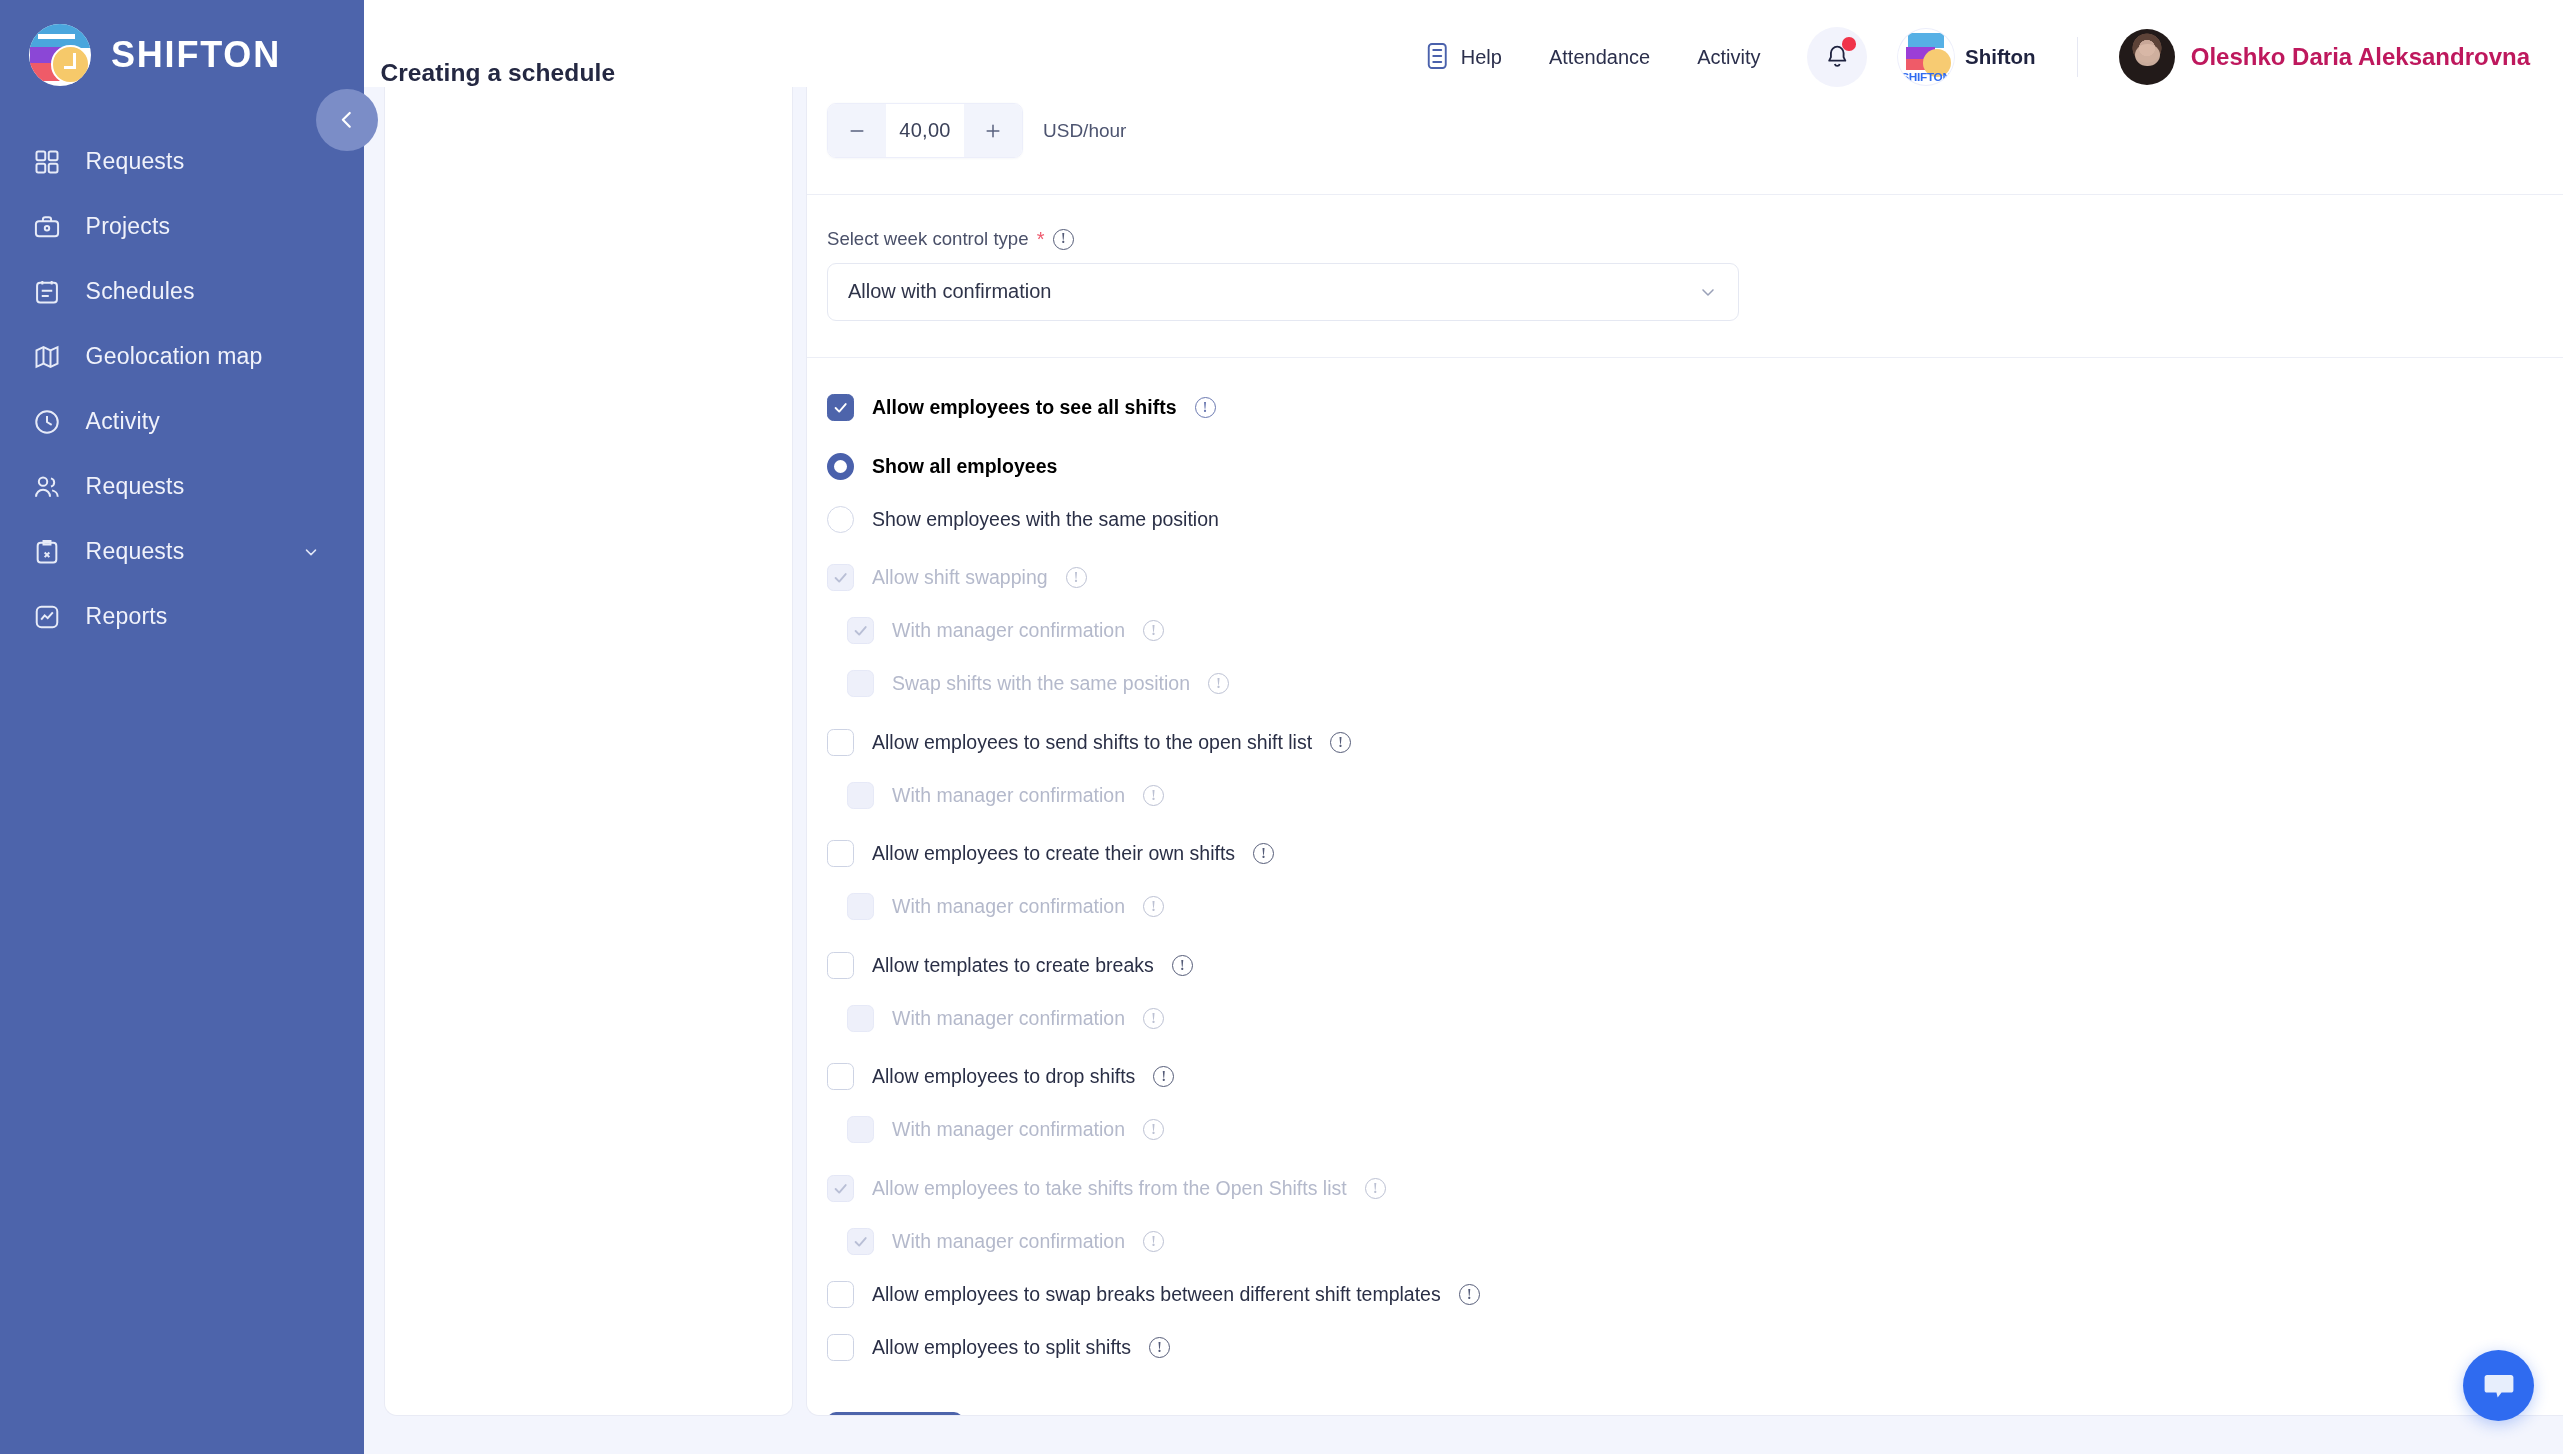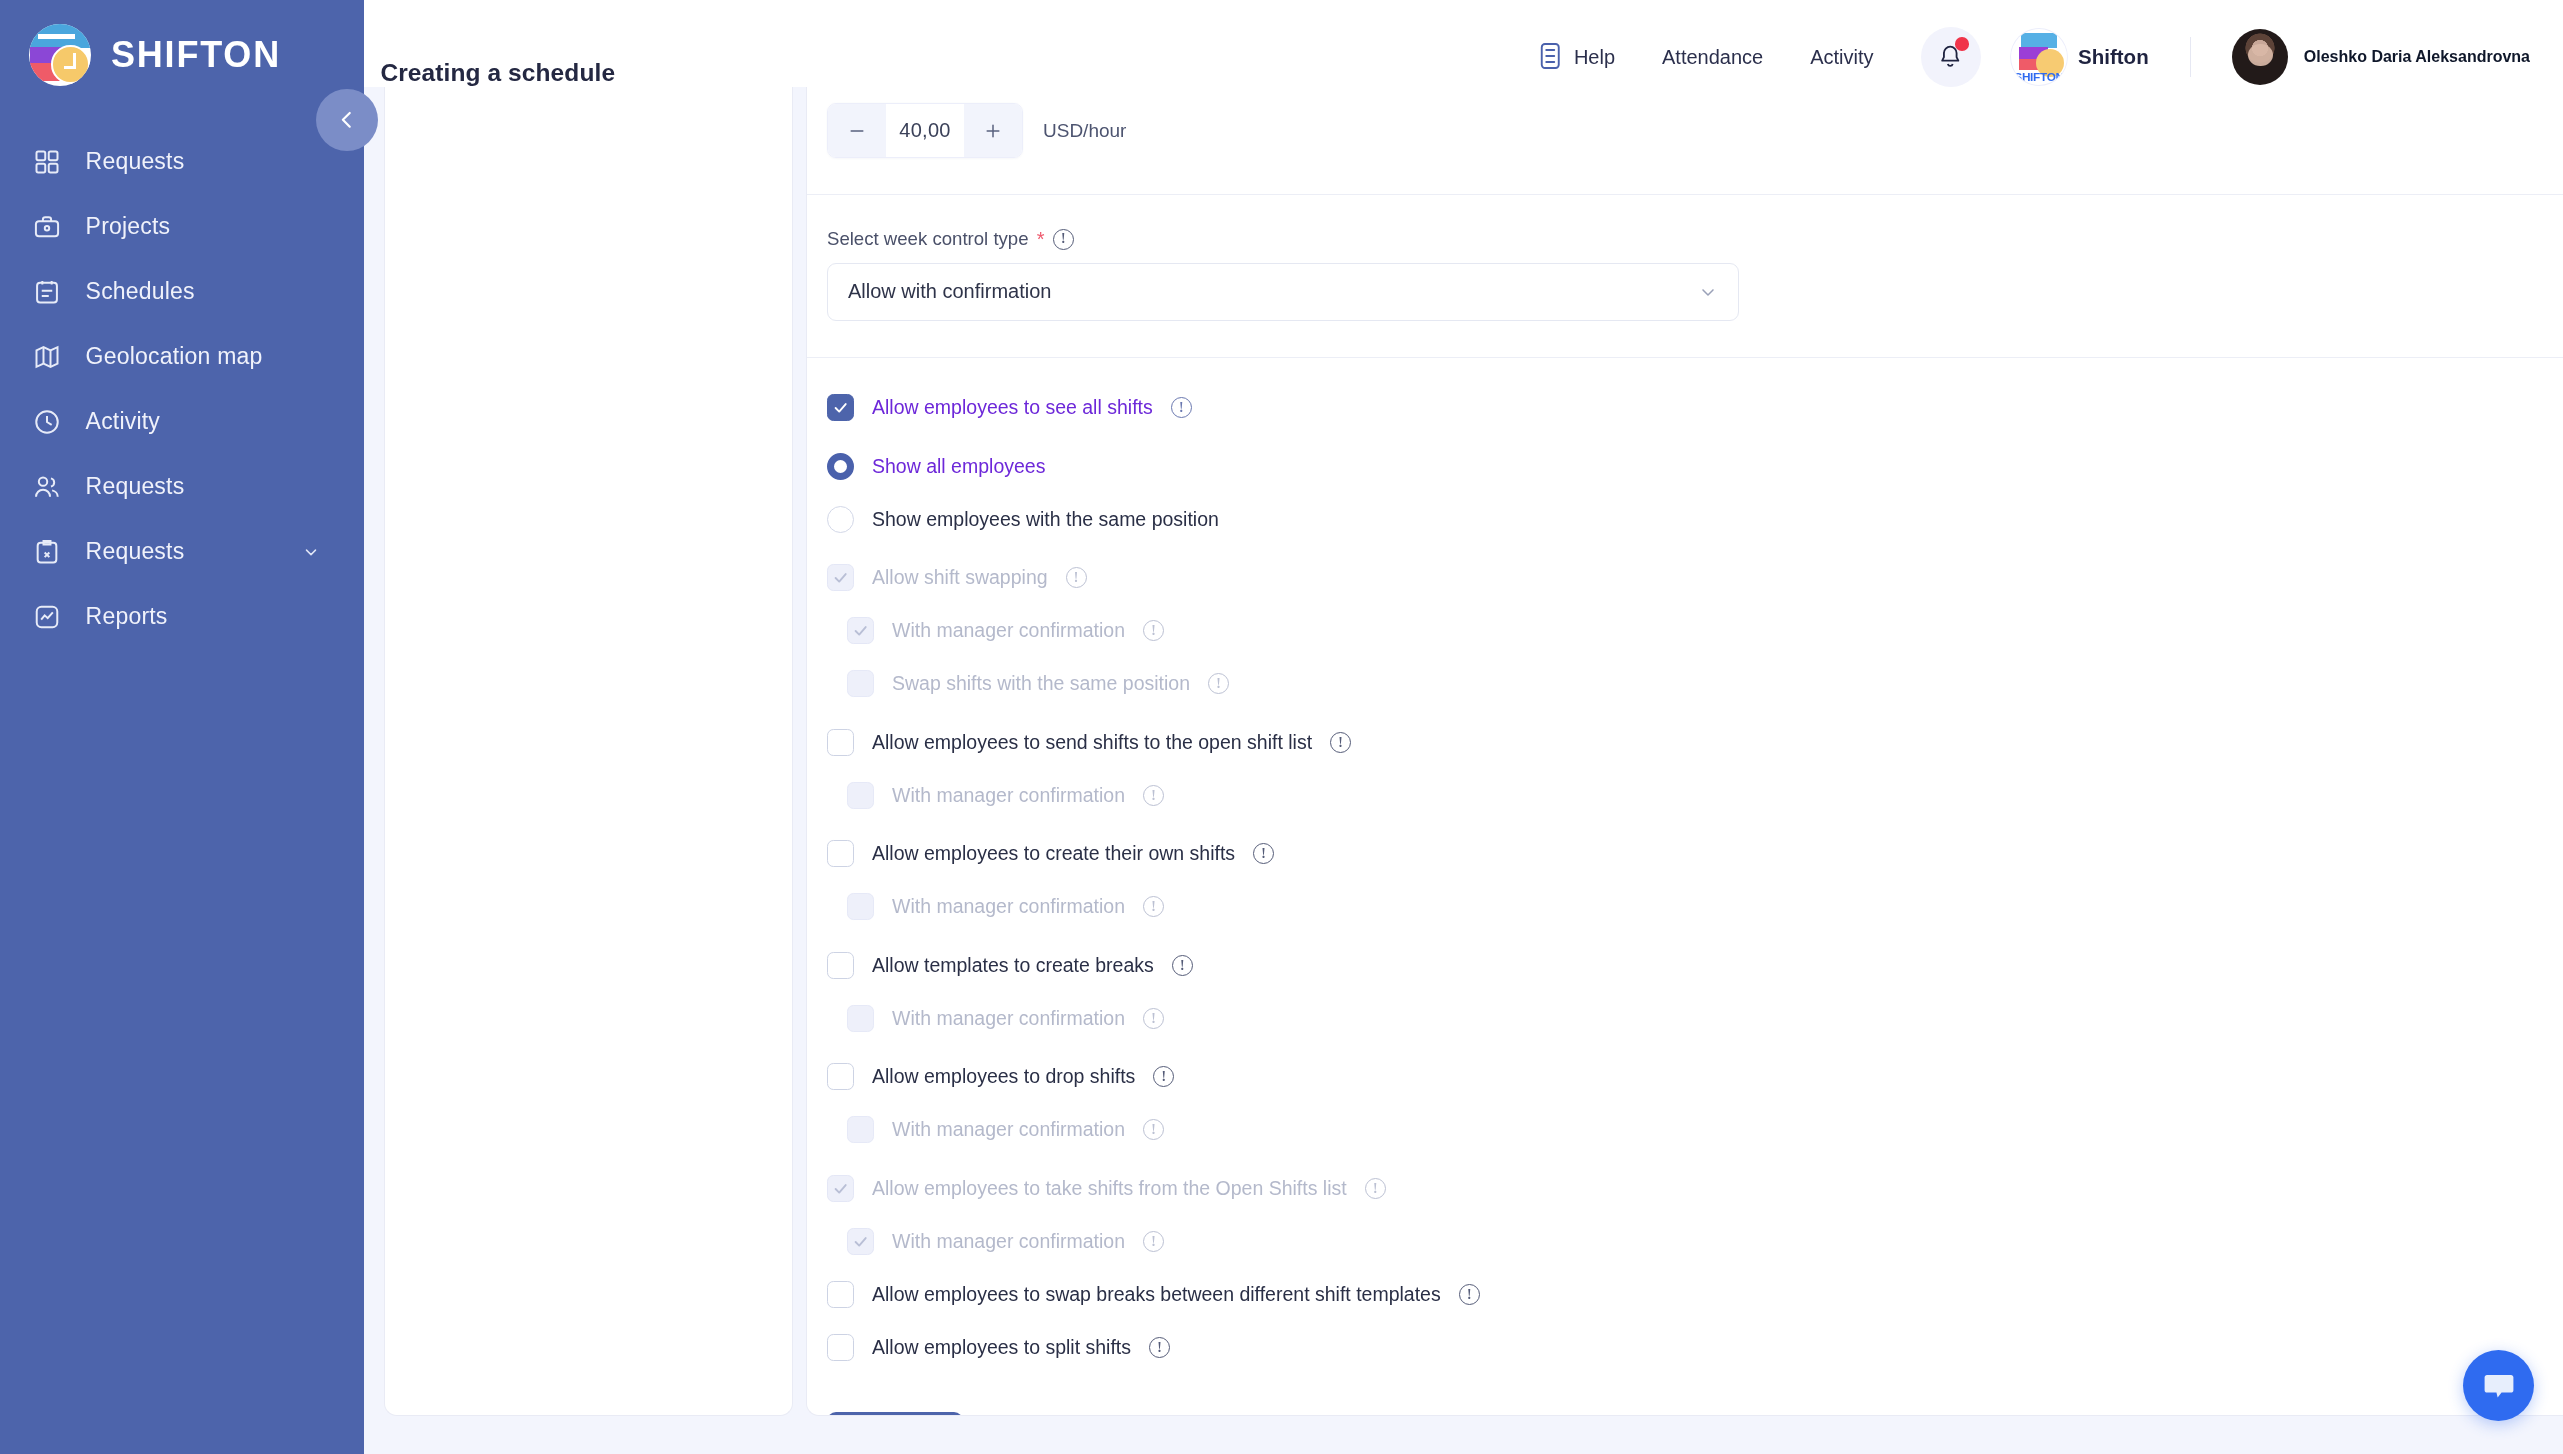--- a/index.html
+++ b/index.html
@@ -110,21 +110,21 @@
   .user { display: flex; align-items: center; gap: 15.5px; cursor: pointer; }
   .avatar {
     width: 56px; height: 56px; border-radius: 50%; flex:0 0 56px;
     background: radial-gradient(circle at 50% 34%, #c8a798 0 17%, #5d4338 18% 31%, #221a19 32% 100%);
     overflow:hidden; position:relative;
   }
   .avatar::after {
     content:''; position:absolute; left:28%; top:26%; width:44%; height:40%;
     border-radius:50%; background:#d9b9a7; opacity:.92;
   }
-  .user-name { font-size: 16px; font-weight: 700; color: #0f172a; white-space: nowrap; }
+  .user-name { font-size: 24px; font-weight: 700; color: #be185d; white-space: nowrap; }
 
   
   .content {
     flex: 1; position: relative; overflow: hidden;
     background: #f3f5fd;
     display: flex;
     padding: 0;
   }
   .left-card {
     position: absolute; left: 20px; top: 0px;
@@ -199,21 +199,21 @@
   .cb svg { width: 17.3px; height: 17.3px; fill:none; stroke-width: 2.6; stroke-linecap:round; stroke-linejoin:round; }
 
   .radio {
     width: 27px; height: 27px; border-radius: 50%; flex:0 0 27px;
     border: 1.8px solid #d3d8e8; background: #ffffff;
     display:flex; align-items:center; justify-content:center;
   }
   .radio.sel { border: 7.3px solid #4a61ac; background:#ffffff; }
 
   .opt-label { font-size: 19.5px; color:#2e3349; white-space: nowrap; }
-  .opt-label.accent { color:#6d28d9; font-weight: 400; }
+  .opt-label.accent { color:#000000; font-weight: 700; }
   .opt-label.muted { color:#b4b9cb; }
   .opt-label.dark { color:#2a2f46; }
 
   .info {
     width: 21px; height: 21px; border-radius:50%;
     border:1.5px solid #6a78b0; flex:0 0 21px;
     display:flex; align-items:center; justify-content:center;
     font-size: 13.6px; font-weight:700; color:#6a78b0; line-height:1;
     font-family:"Liberation Serif", serif;
   }

